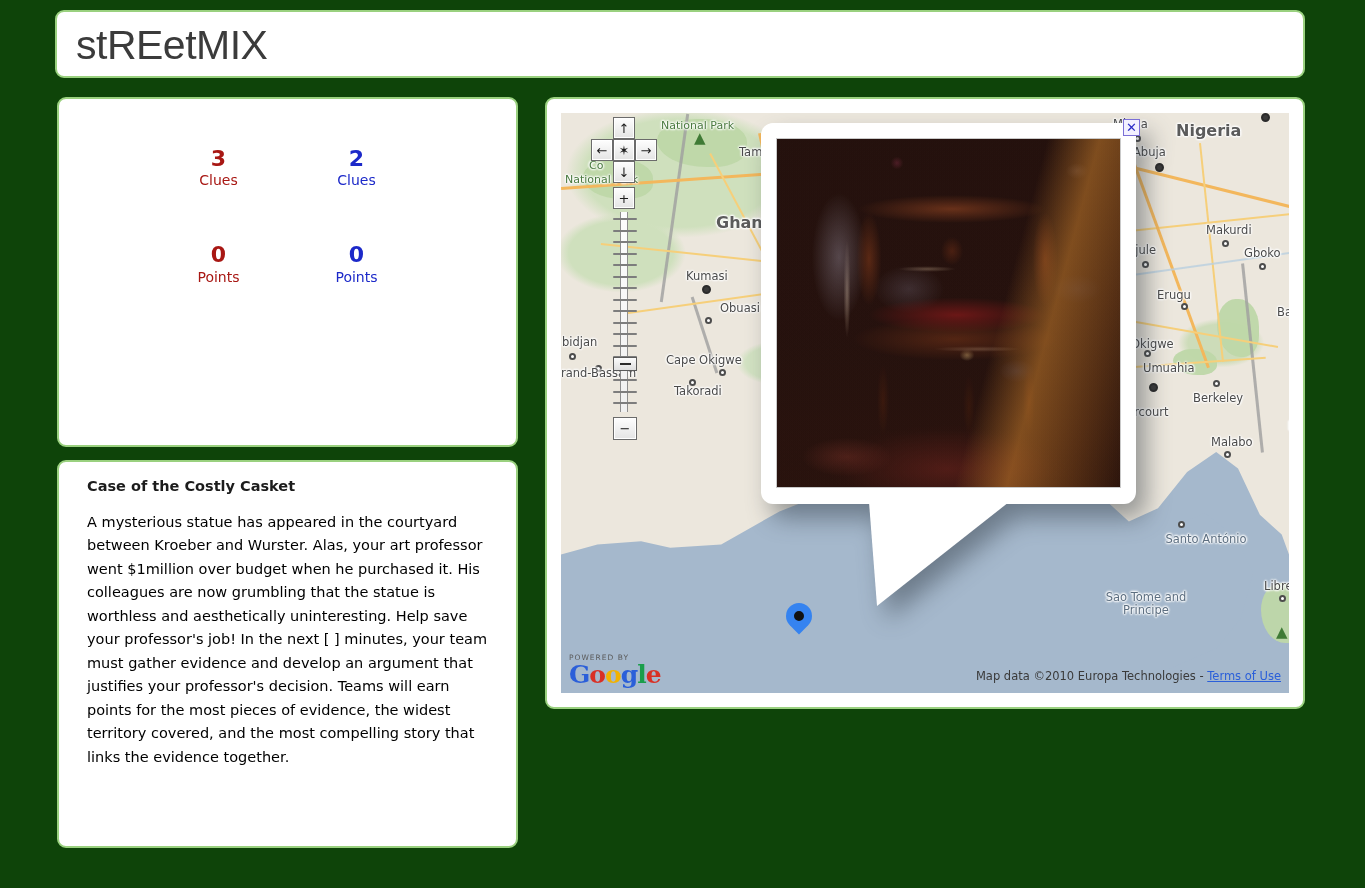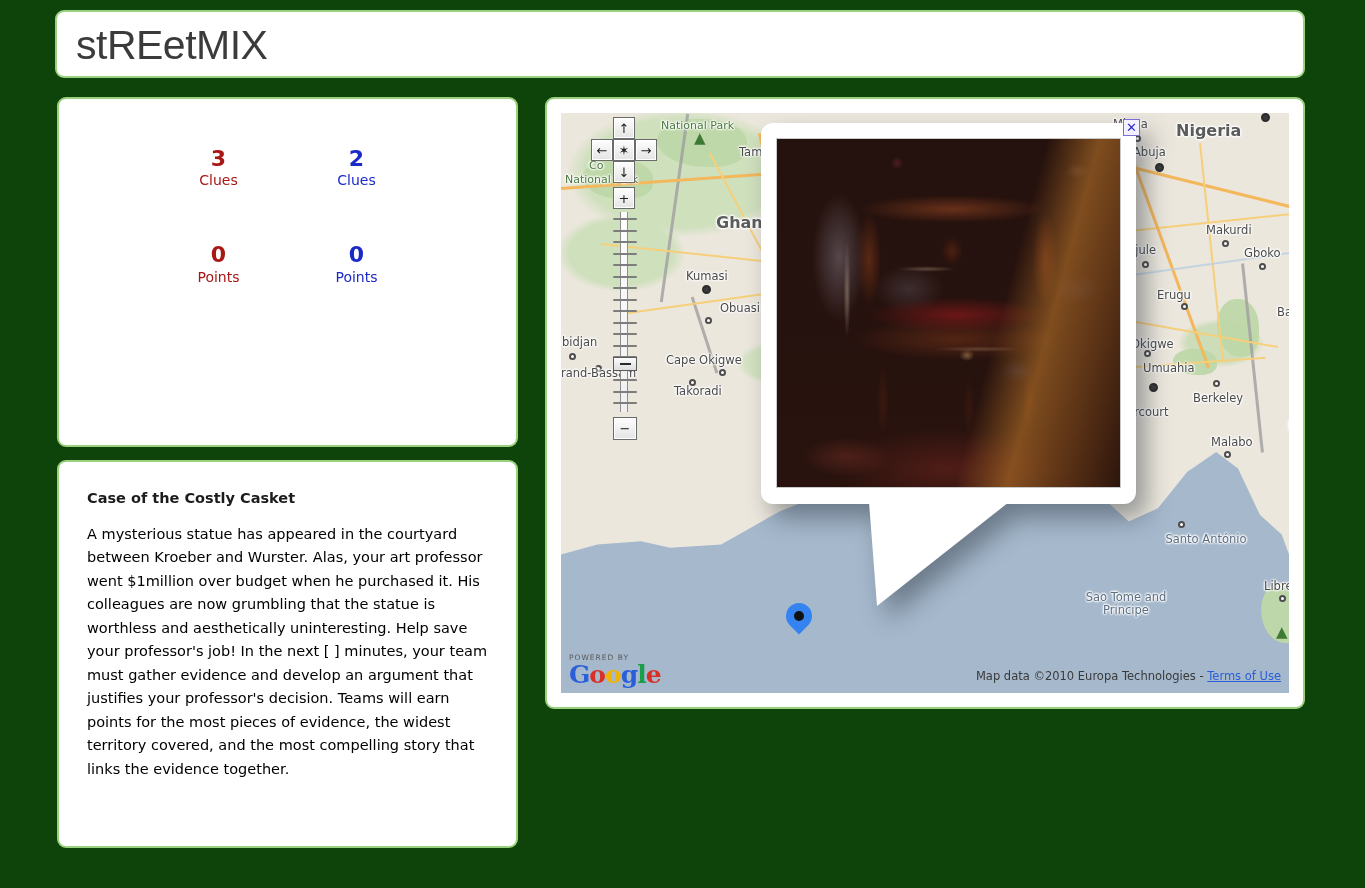--- a/index.html
+++ b/index.html
@@ -55,21 +55,21 @@
   .score-value {
     font-size: 22px; font-weight: bold; line-height: 1.1;
   }
   .score-label { font-size: 14px; line-height: 1.3; }
   .team-red .score-value, .team-red .score-label { color: #a81713; }
   .team-blue .score-value, .team-blue .score-label { color: #1c29c9; }
 
   
   #story-panel {
     left: 57px; top: 460px; width: 461px; height: 388px;
-    padding: 28px 28px 0 28px;
+    padding: 16px 28px 0 28px;
   }
   #story-title {
     font-size: 14.5px; font-weight: bold; color: #1c1c1c;
     margin-bottom: 17px;
   }
   #story-body {
     font-size: 14.5px; color: #000000; line-height: 1.62;
     margin-bottom: 17px;
   }
   #story-footer { font-size: 14.5px; color: #2a2a2a; }
@@ -405,21 +405,21 @@
           <div class="map-label" style="left: 533px; top: 247px;">verri</div>
           <div class="map-label" style="left: 582px; top: 248px;">Umuahia</div>
           <div class="map-label" style="left: 529px; top: 268px;">a</div>
           <div class="map-label" style="left: 548px; top: 267px;">Aba</div>
           <div class="map-label" style="left: 632px; top: 278px;">Berkeley</div>
           <div class="map-label" style="left: 716px; top: 192px;">Barr</div>
           <div class="map-label" style="left: 531px; top: 292px;">Port Harcourt</div>
           <div class="map-label" style="left: 650px; top: 322px;">Malabo</div>
           <div class="map-label" style="left: 727px; top: 306px;">Do</div>
           <div class="map-label water c2" style="left: 590px; top: 420px; width: 110px; white-space: normal;">Santo António</div>
-          <div class="map-label water c2" style="left: 510px; top: 478px; width: 110px; white-space: normal; text-align: center;">Sao Tome and Principe</div>
+          <div class="map-label water c2" style="left: 530px; top: 478px; width: 110px; white-space: normal; text-align: center;">Sao Tome and Principe</div>
           <div class="map-label" style="left: 703px; top: 466px;">Librev</div>
         </div>
 
       <div id="map-controls">
         <div class="ctl-btn" id="pan-up">↑</div>
         <div class="ctl-btn" id="pan-left">←</div>
         <div class="ctl-btn" id="pan-center">✶</div>
         <div class="ctl-btn" id="pan-right">→</div>
         <div class="ctl-btn" id="pan-down">↓</div>
         <div class="ctl-btn" id="zoom-in">+</div>

